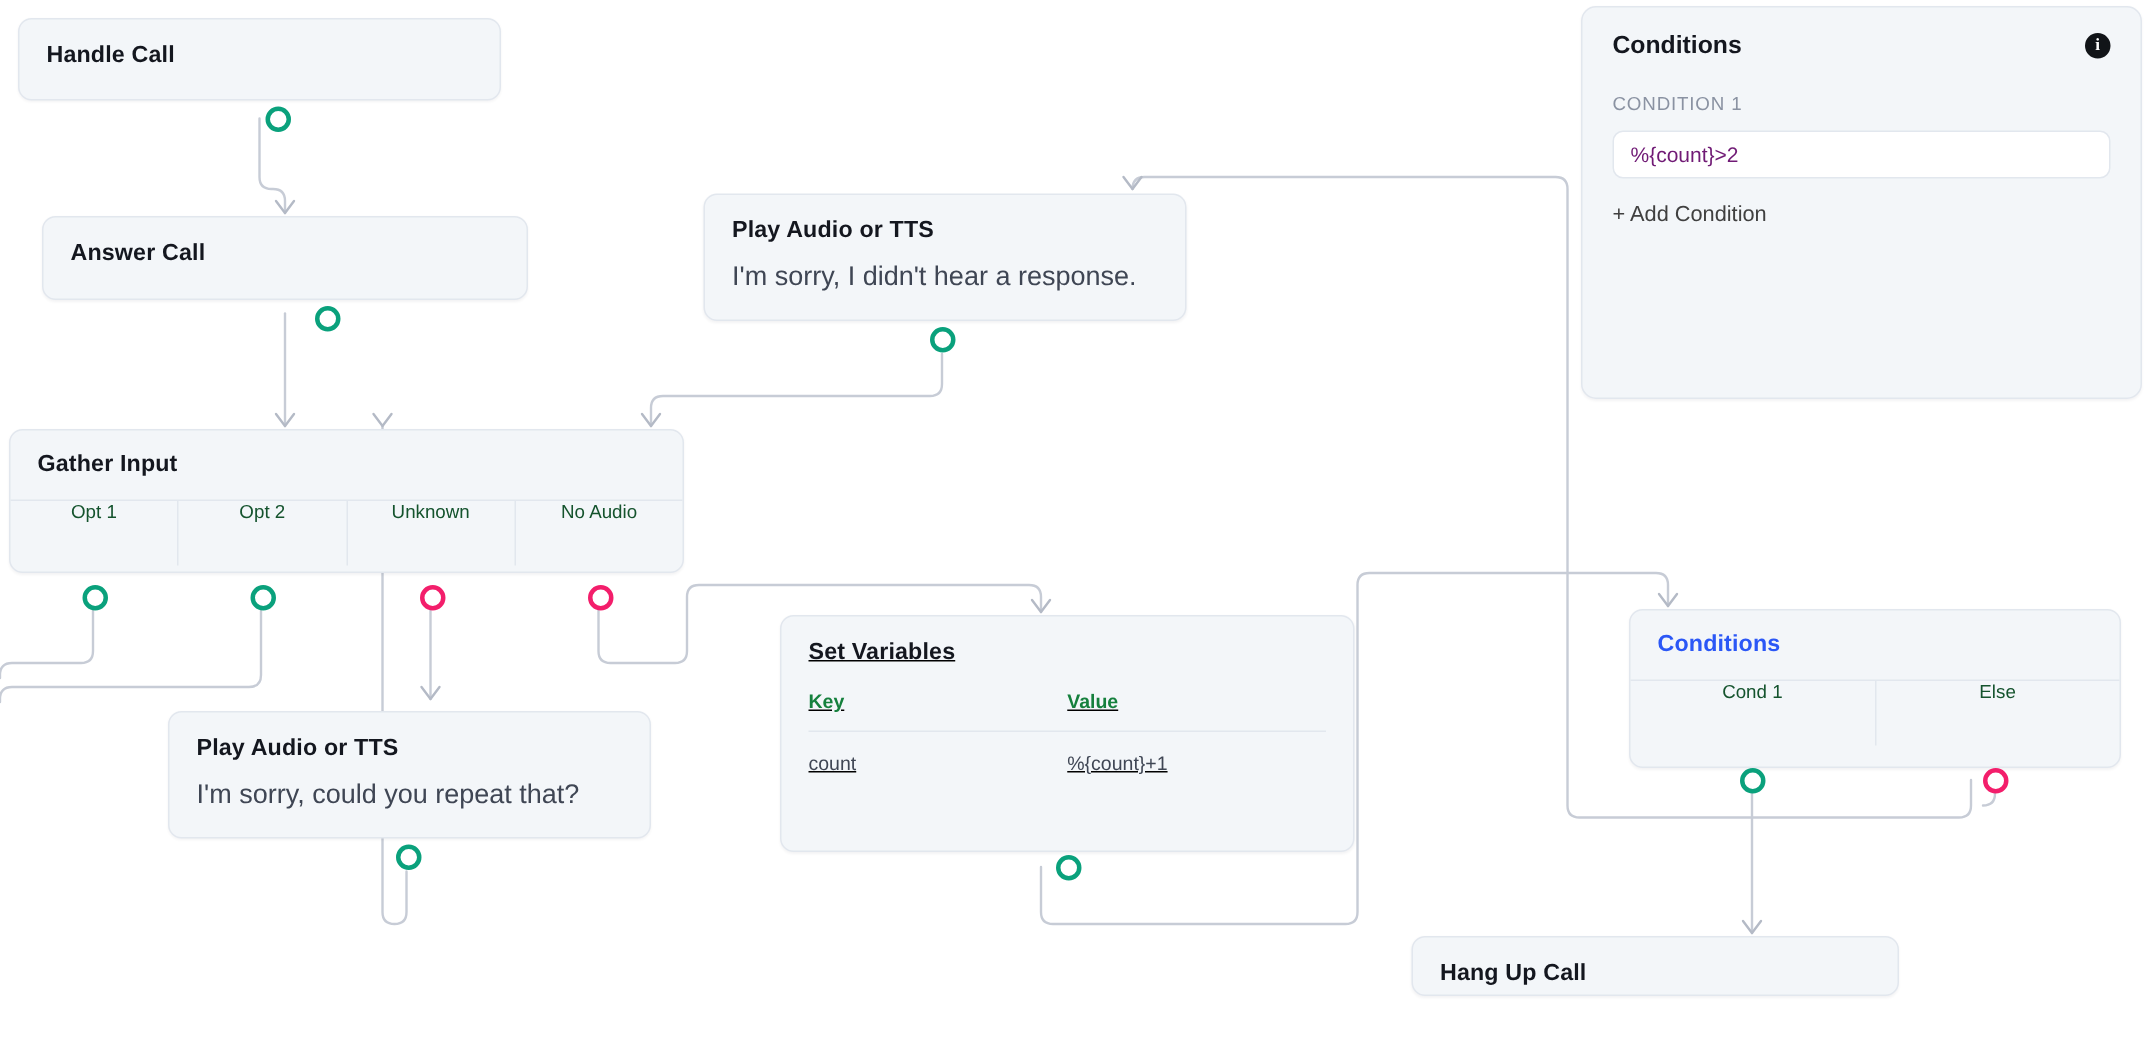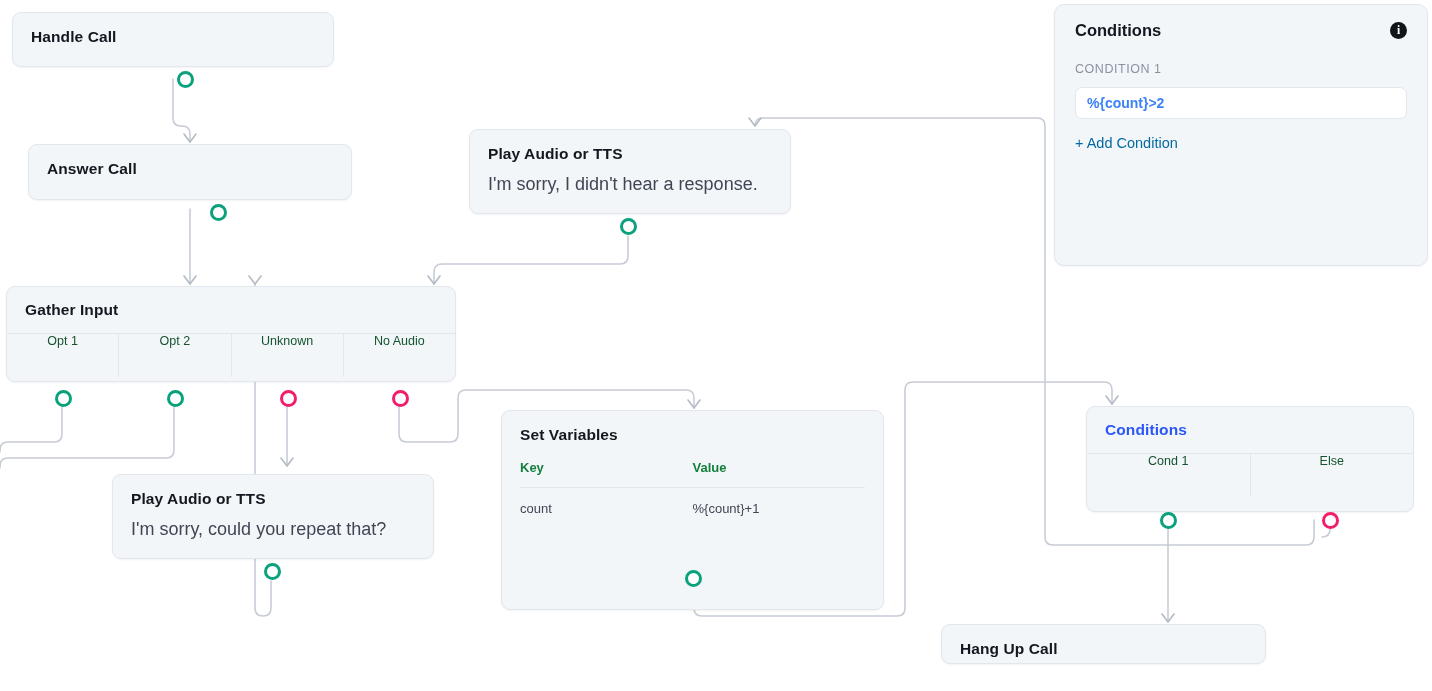--- a/index.html
+++ b/index.html
@@ -126,28 +126,27 @@
   .panel-input {
     margin: 11px 20px 0 20px;
     background: #ffffff;
     border: 1px solid #e2e7ee;
     border-radius: 7px;
     height: 32px;
     display: flex;
     align-items: center;
     padding: 0 11px;
     font-size: 14px;
-    color: #3b82f6;
+    color: #701a75;
     cursor: text;
-    font-weight: bold;
   }
   .panel-link {
     padding: 16px 20px 0 20px;
     font-size: 14.5px;
-    color: #0369a1;
+    color: #404040;
     cursor: pointer;
   }
 
   
   .kv {
     padding: 0 18px;
   }
   .kv-row { display: flex; }
   .kv-head { padding-top: 16px; }
   .kv-head .kv-c {
@@ -243,21 +242,21 @@
     <div class="node-sub">I'm sorry, I didn't hear a response.</div>
     <div class="dot" style="left:150px; top:88px;"></div>
   </div>
 
   <div class="node" style="left:112px; top:474px; width:322px; height:85px;">
     <div class="node-title">Play Audio or TTS</div>
     <div class="node-sub">I'm sorry, could you repeat that?</div>
     <div class="dot" style="left:151px; top:88px;"></div>
   </div>
 
-  <div class="node" style="left:501px; top:410px; width:383px; height:200px;">
+  <div class="node" style="left:520px; top:410px; width:383px; height:158px;text-decoration:underline;">
     <div class="node-title">Set Variables</div>
     <div class="kv">
       <div class="kv-row kv-head">
         <div class="kv-c">Key</div>
         <div class="kv-c">Value</div>
       </div>
       <div class="kv-rule"></div>
       <div class="kv-row kv-body">
         <div class="kv-c">count</div>
         <div class="kv-c">%{count}+1</div>

